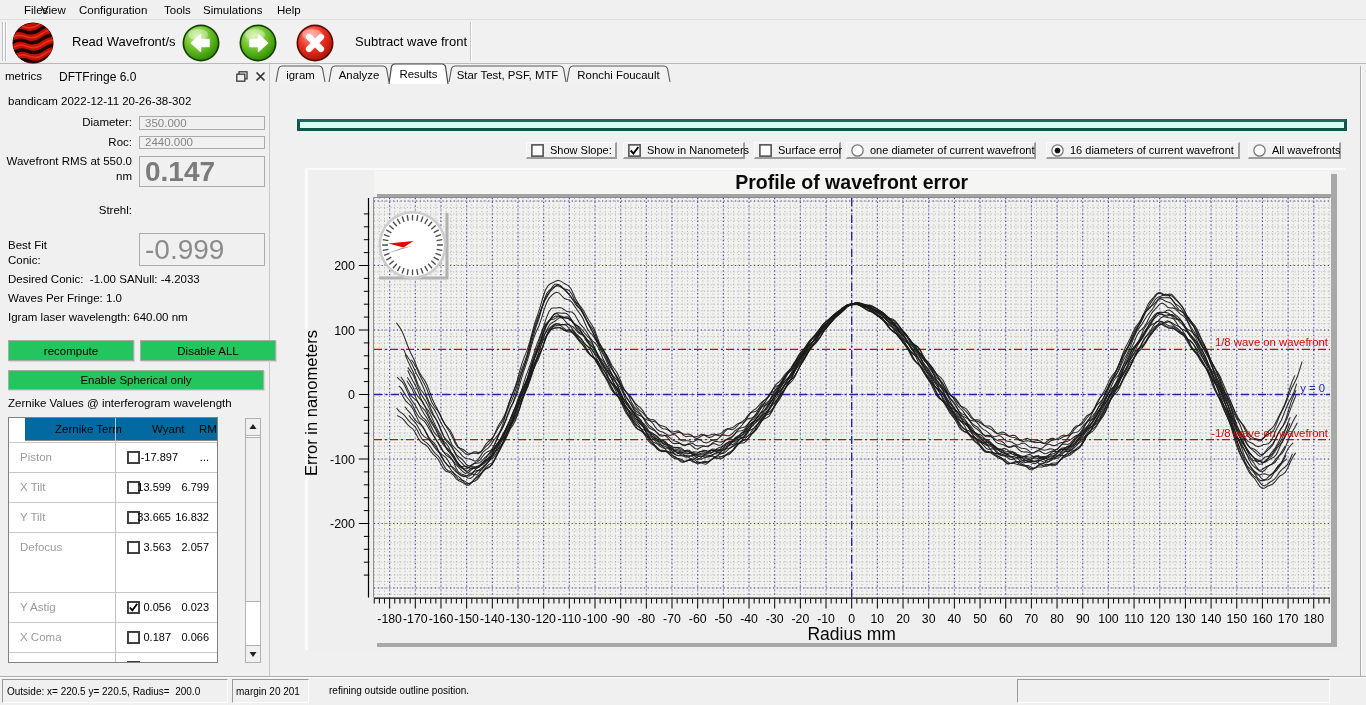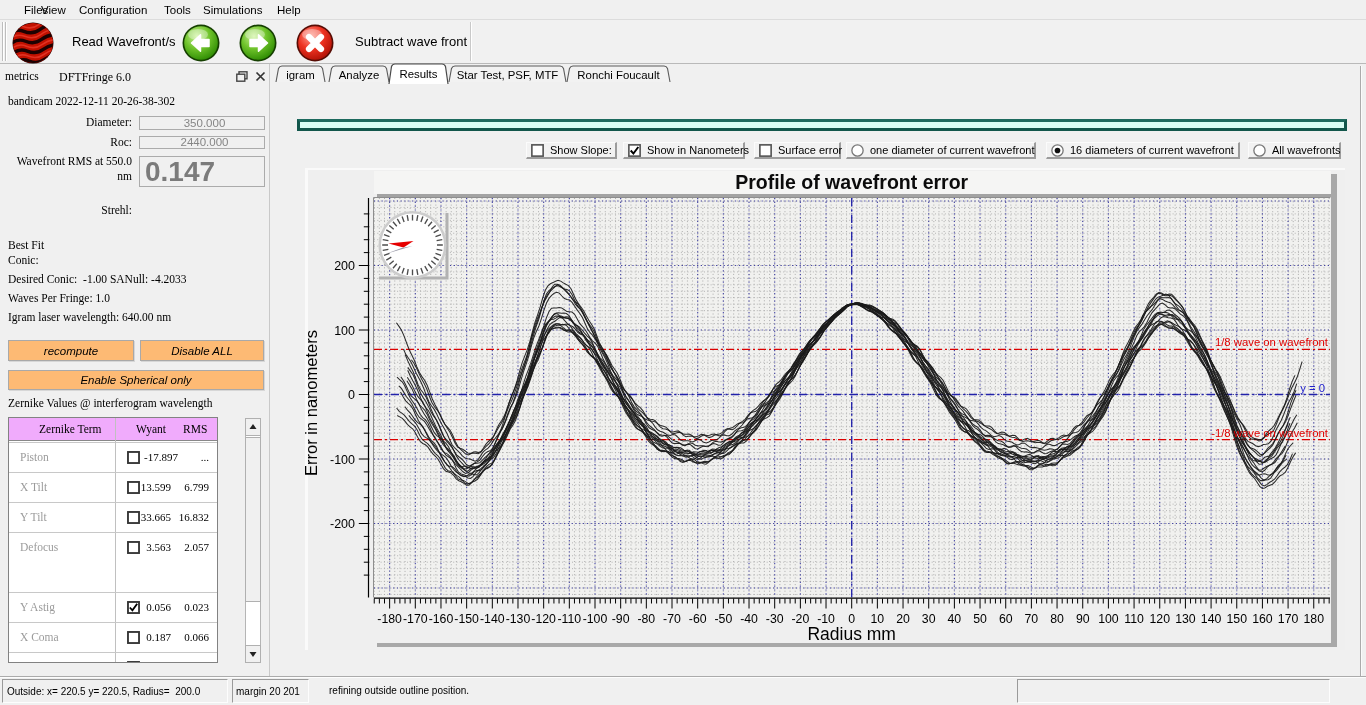--- a/index.html
+++ b/index.html
@@ -5,28 +5,28 @@
 html,body { width:1366px; height:705px; overflow:hidden; background:#f0f0f0;
   font-family:"Liberation Sans", sans-serif; color:#000; }
 .abs { position:absolute; }
 #menubar { position:absolute; left:0; top:0; width:1366px; height:20px; background:#f0f0f0; font-size:11.5px; }
 #menubar span { position:absolute; top:4px; }
 #toolbar { position:absolute; left:0; top:20px; width:1366px; height:44px; background:#f1f1f1;
   border-bottom:1px solid #b9b9b9; }
 .tlabel { position:absolute; top:0; height:43px; line-height:43px; font-size:13px; }
 #dock { position:absolute; left:0; top:64px; width:270px; height:612px; background:#f0f0f0;
   border-right:1px solid #c9c9c9; font-size:11.5px; }
-#dock span { white-space:nowrap;font-family:Liberation Serif, serif; }
+#dock span { white-space:nowrap; }
 .inbox { position:absolute; left:139px; width:126px; border:1px solid #ababab; background:#f0f0f0;
-  color:#858585; font-size:11.5px; padding-left:5px;text-align:center; }
+  color:#858585; font-size:11.5px; padding-left:5px; }
 .bigbox { position:absolute; left:139px; width:126px; border:1px solid #ababab; background:#f0f0f0;
   color:#7b7b7b; font-size:28px; display:flex; align-items:center; padding-left:5px; }
 .rlab { position:absolute; text-align:right; right:137px; }
-.btn { position:absolute; background:#fdba74; border:1px solid #a9a9a9; box-shadow:1px 1px 0 #d7d7d7;
-  font-size:11.5px; text-align:center;font-style:italic; }
+.btn { position:absolute; background:#22c55e; border:1px solid #a9a9a9; box-shadow:1px 1px 0 #d7d7d7;
+  font-size:11.5px; text-align:center; }
 #ztable { position:absolute; left:8px; top:353px; width:210px; height:246px; border:1px solid #828282;
   background:#fff; overflow:hidden; }
 .trow { position:absolute; left:0; width:208px; height:30px; border-top:1px solid #c8c8c8; }
 .tname { position:absolute; left:11px; top:8px; color:#9b9b9b; font-size:11.5px; }
 .tval { position:absolute; top:8px; font-size:11px; }
 .opt { position:absolute; top:142px; height:17px; background:#f2f2f2; display:flex; align-items:center;
   gap:6px; padding-left:4px; font-size:11px; white-space:nowrap; border-top:1px solid #fbfbfb; border-left:1px solid #fbfbfb;
   border-right:2px solid #9c9c9c; border-bottom:2px solid #9c9c9c; }
 .sunken { position:absolute; border:1px solid; border-color:#9a9a9a #fdfdfd #fdfdfd #9a9a9a; background:#f0f0f0; }
 </style></head>
@@ -120,29 +120,30 @@
     </svg>
 <span class="abs" style="left:8px;top:31px">bandicam 2022-12-11 20-26-38-302</span>
 <span class="rlab" style="top:52px">Diameter:</span>
 <div class="inbox" style="top:52px;height:14px;line-height:12px">350.000</div>
 <span class="rlab" style="top:72px">Roc:</span>
 <div class="inbox" style="top:72px;height:13px;line-height:11px">2440.000</div>
 <span class="rlab" style="top:90px;line-height:15px">Wavefront RMS at 550.0<br>nm</span>
 <div class="bigbox" style="top:92px;height:31px;font-weight:bold">0.147</div>
 <span class="rlab" style="top:140px">Strehl:</span>
 <span class="abs" style="left:8px;top:174px;line-height:15px">Best Fit<br>Conic:</span>
+<div class="bigbox" style="top:169px;height:33px;color:#8b8b8b">-0.999</div>
 <span class="abs" style="left:8px;top:209px">Desired Conic:&nbsp; -1.00 SANull: -4.2033</span>
 <span class="abs" style="left:8px;top:228px">Waves Per Fringe: 1.0</span>
 <span class="abs" style="left:8px;top:247px">Igram laser wavelength: 640.00 nm</span>
 <div class="btn" style="left:8px;top:276px;width:126px;height:21px;line-height:20px">recompute</div>
-<div class="btn" style="left:140px;top:276px;width:124px;height:21px;line-height:20px">Disable ALL</div>
+<div class="btn" style="left:140px;top:276px;width:136px;height:21px;line-height:20px">Disable ALL</div>
 <div class="btn" style="left:8px;top:306px;width:256px;height:20px;line-height:19px">Enable Spherical only</div>
 <span class="abs" style="left:8px;top:333px;font-size:11.5px">Zernike Values @ interferogram wavelength</span>
 <div id="ztable">
-  <div class="abs" style="left:0;top:0;width:208px;height:23px;background:#f0abfc;border-bottom:1px solid #888">
+  <div class="abs" style="left:16px;top:0;width:208px;height:23px;background:#0369a1;border-bottom:1px solid #888">
     <span class="abs" style="left:30px;top:5px">Zernike Term</span>
     <span class="abs" style="left:127px;top:5px">Wyant</span>
     <span class="abs" style="left:174px;top:5px">RMS</span>
   </div>
   <div class="abs" style="left:106px;top:0;width:1px;height:246px;background:#c0c0c0"></div>
   <div class="trow" style="top:24px">
 <span class="tname">Piston</span>
 <span style="position:absolute;left:118px;top:8px"><svg width="13" height="13" viewBox="0 0 12 12">
             <rect x="0.9" y="0.9" width="10.2" height="10.2" fill="#fff" stroke="#333" stroke-width="1.7"></rect>
           </svg></span>

